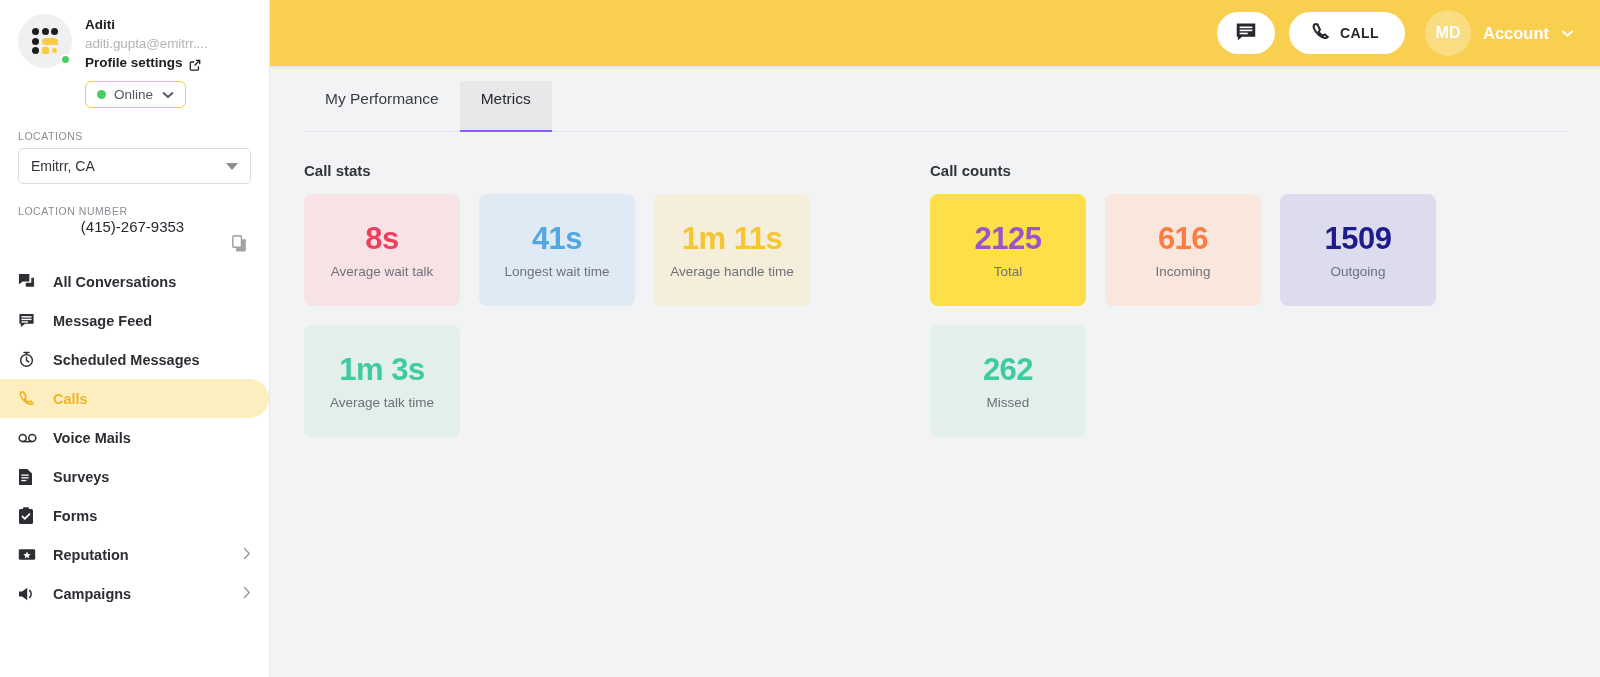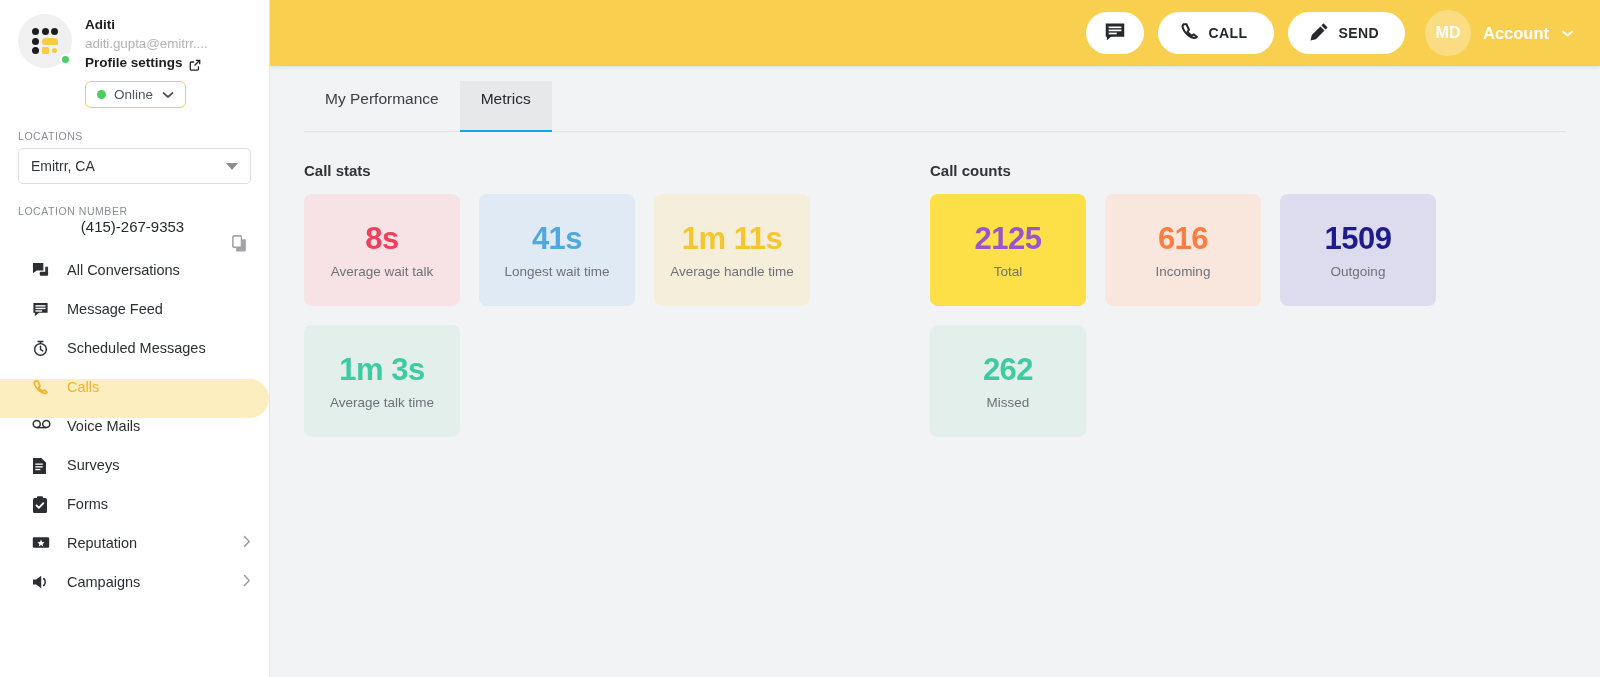--- a/index.html
+++ b/index.html
@@ -87,24 +87,25 @@
   .loc-num-label {
     font-size: 10.5px; color: #8b8d93; letter-spacing: 0.55px;
     padding: 21px 0 1px 18px; text-transform: uppercase;
   }
   .loc-num-row { display: flex; align-items: center; padding: 0 22px 0 18px; flex-direction: column; }
   .loc-num { font-size: 15px; color: #26282e; }
   .copy-ico { margin-left: auto; cursor: pointer; opacity: .55; }
 
   .nav { margin-top: 6px; }
   .nav-item {
-    display: flex; align-items: flex-start; height: 39px;
-    padding-left: 32px; padding-right: 18px;
+    display: flex; align-items: center; height: 39px;
+    padding-left: 18px; padding-right: 18px;
     font-size: 14.5px; color: #2c2e34; cursor: pointer;
     border-radius: 0 22px 22px 0;
+    font-weight: bold;
   }
   .nav-item .ico { width: 22px; flex: 0 0 22px; display: flex; align-items: center; justify-content: flex-start; color: #2c2e34; }
   .nav-item .lbl { padding-left: 13px; }
   .nav-item .chev { margin-left: auto; color: #9a9ca1; }
   .nav-item.active { background: #fdeec0; color: #f0b429; }
   .nav-item.active .ico { color: #f0b429; }
 
   
   .main { flex: 1; height: 602px; background: #f2f3f5; position: relative; }
   .topbar {
@@ -138,21 +139,21 @@
     margin: 22px 34px 0 34px;
     border-bottom: 1px solid #e3e4e7;
     display: flex; align-items: flex-end; gap: 0;
     height: 44px;
   }
   .tab {
     font-size: 15.5px; color: #3b3d44; padding: 9px 21px 22px 21px;
     cursor: pointer; background: transparent;
     border-bottom: 2px solid transparent; margin-bottom: -1px;
   }
-  .tab.active { background: #e7e8ea; border-bottom: 2px solid #0ea5e9; color: #26282e; }
+  .tab.active { background: #e7e8ea; border-bottom: 2px solid #8b5cf6; color: #26282e; }
 
   .panels { display: flex; padding: 30px 34px 0 34px; }
   .panel-left { width: 626px; flex: 0 0 626px; }
   .panel-right { flex: 1; }
   .panel-title { font-size: 15px; font-weight: bold; color: #31333a; margin-bottom: 15px; }
   .card-grid { display: flex; flex-wrap: wrap; gap: 19px; }
   .card {
     width: 156px; height: 112px; border-radius: 8px;
     display: flex; flex-direction: column; align-items: center; justify-content: center;
   }
@@ -358,29 +359,20 @@
 
       <div class="pillbtn wide">
         <span>
           <svg width="19" height="19" viewBox="0 0 18 18" fill="none" stroke="#26282e" stroke-width="1.9" stroke-linecap="round">
             <path d="M3.4 2.2c-.9.9-1.2 2.4-.6 3.9.9 2.4 2.4 4.4 4.3 6 1.8 1.6 4.2 2.8 6 3.1 1.3.2 2.2-.3 2.8-1.1l-2.8-2.3-2 1.2c-1.5-.9-2.9-2.2-3.9-3.8l1.3-1.9L6.1 2.2H3.4z"></path>
           </svg>
         </span>
         <span>CALL</span>
       </div>
 
-      <div class="pillbtn wide">
-        <span>
-          <svg width="19" height="19" viewBox="0 0 18 18" fill="#26282e">
-            <path d="M12.8 1.3l3.9 3.9-2 2-3.9-3.9 2-2z"></path>
-            <path d="M9.9 4.2l3.9 3.9-8.2 8.2-5.1 1.2 1.2-5.1L9.9 4.2z"></path>
-          </svg>
-        </span>
-        <span>SEND</span>
-      </div>
 
       <div class="acct">
         <div class="acct-av">MD</div>
         <div class="acct-name">Account</div>
         <div class="acct-caret">
           <svg width="13" height="9" viewBox="0 0 13 9" fill="none" stroke="#fff" stroke-width="2" stroke-linecap="round" stroke-linejoin="round">
               <path d="M1.8 2.6l4.7 4 4.7-4"></path>
             </svg>
         </div>
       </div>

